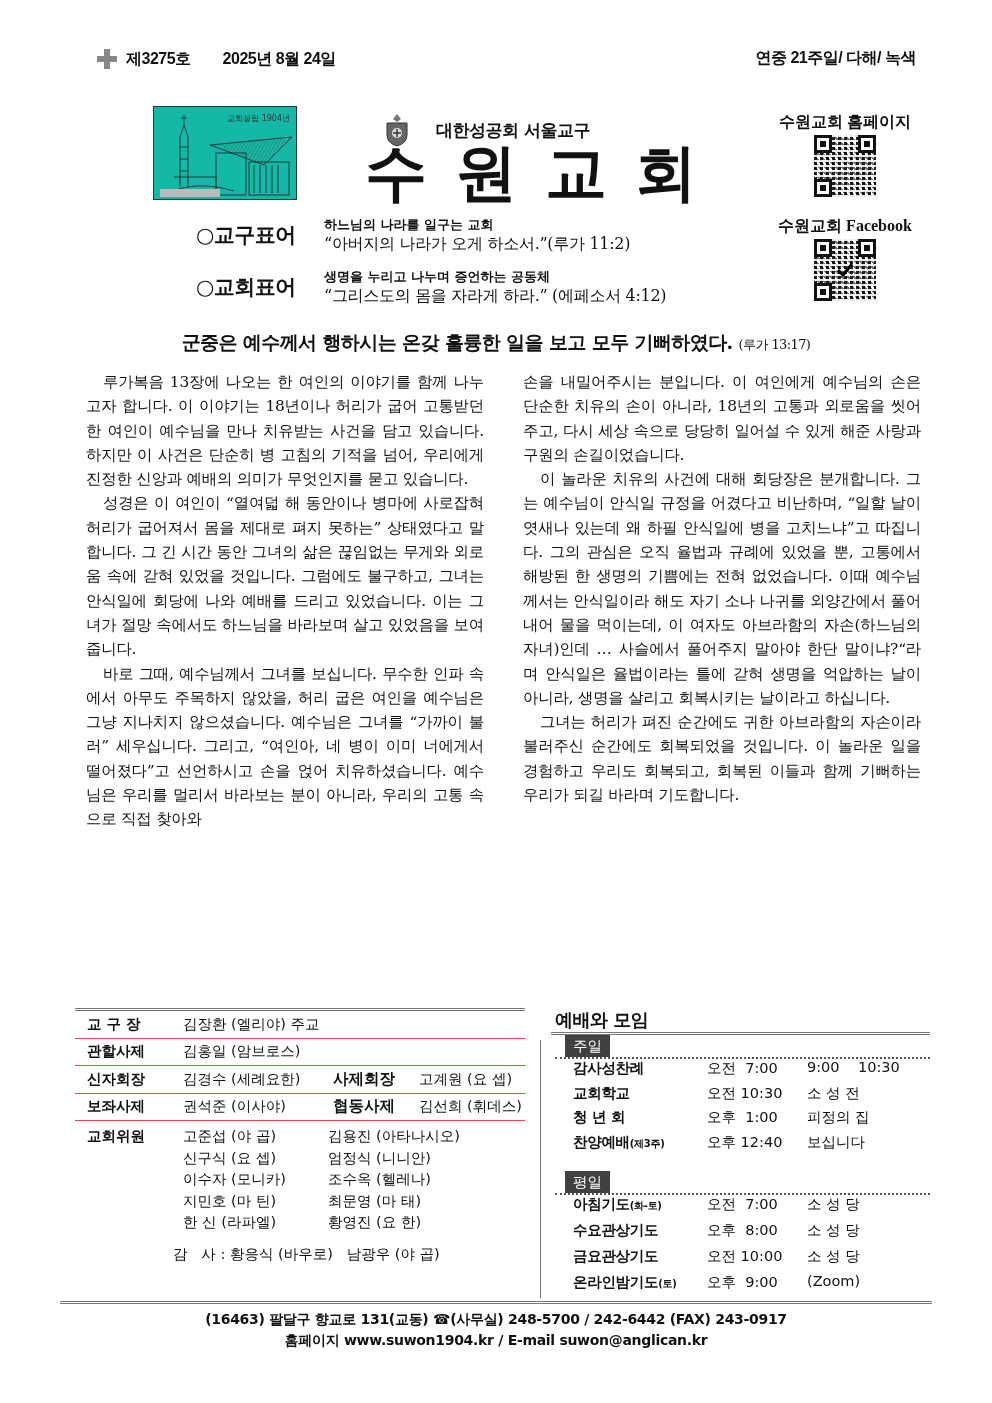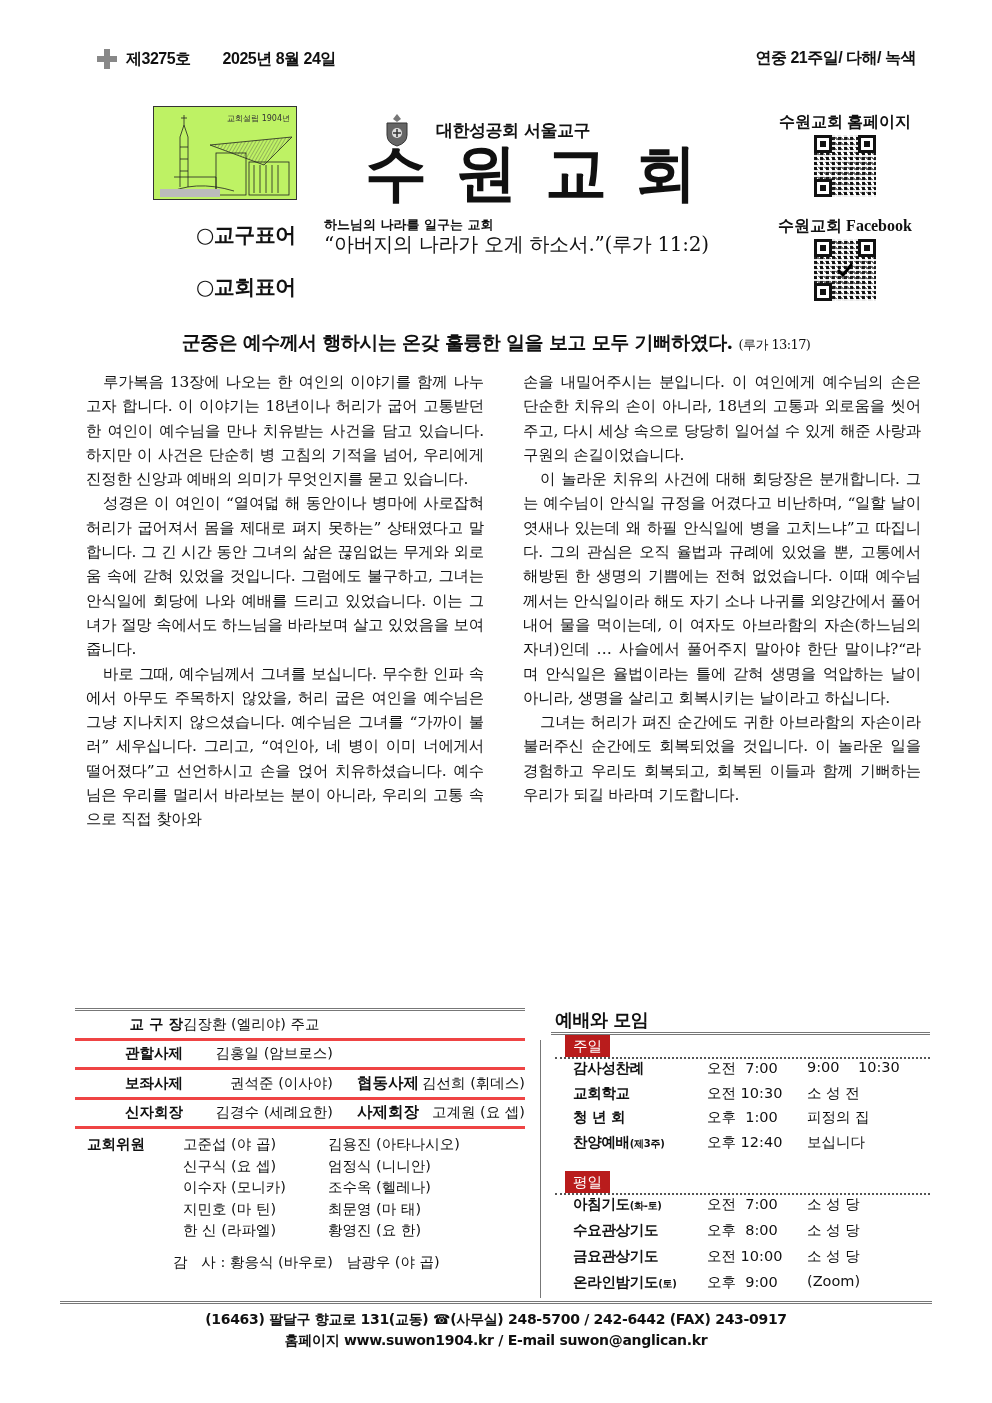--- a/index.html
+++ b/index.html
@@ -12,21 +12,21 @@
              font-family: "Liberation Sans", sans-serif; }
   .topline .left { position: absolute; left: 0; top: 4px; display: flex; align-items: center; gap: 8px; }
   .topline .right { position: absolute; right: 0; top: 4px; }
   .cross { width: 22px; height: 22px; position: relative; }
   .cross:before, .cross:after { content: ""; position: absolute; background: #888; }
   .cross:before { left: 8px; top: 1px; width: 6px; height: 20px; }
   .cross:after { top: 8px; left: 1px; width: 20px; height: 6px; }
   .issue { margin-right: 24px; }
 
   
-  .illus { top: 106px; left: 153px; width: 142px; height: 92px; border: 1px solid #333; background: #bef264; overflow: hidden; }
+  .illus { top: 106px; left: 153px; width: 142px; height: 92px; border: 1px solid #333; background: #14b8a6; overflow: hidden; }
   .illus .est { position: absolute; right: 6px; top: 6px; font-size: 8px; color: #333; }
 
   
   .diocese { top: 113px; left: 384px; width: 260px; display: flex; align-items: center; gap: 26px; }
   .shield { width: 26px; height: 34px; position: relative; }
   .diocese-text { font-family: "DejaVu Serif", serif; font-size: 17px; font-weight: bold; letter-spacing: -0.5px; }
   .church-title { top: 138px; left: 365px; width: 320px; font-family: "DejaVu Serif", serif; font-size: 62px; font-weight: bold;
                   letter-spacing: 28px; line-height: 70px; white-space: nowrap; }
 
   
@@ -38,55 +38,55 @@
   .qr .fin:after { content:""; position:absolute; left:3px; top:3px; width:6px; height:6px; background:#111; }
   .qr .noise { position: absolute; inset: 0; background:
         repeating-linear-gradient(0deg, rgba(255,255,255,.9) 0 2px, transparent 2px 5px),
         repeating-linear-gradient(45deg, rgba(0,0,0,.55) 0 2px, transparent 2px 4px); }
 
   
   .motto { left: 196px; display: flex; align-items: flex-start; }
   .motto-label { font-size: 21px; font-weight: bold; width: 128px; letter-spacing: -0.5px; padding-top: 5px; }
   .motto-body { font-family: "DejaVu Serif", serif; }
   .motto-head { font-size: 13px; font-weight: bold; line-height: 18px; }
-  .motto-verse { font-size: 20px; line-height: 20px; letter-spacing: -0.3px; }
+  .motto-verse { font-size: 16px; line-height: 20px; letter-spacing: -0.3px; }
 
   
   .headline { top: 330px; left: 0; width: 992px; text-align: center; font-family: "DejaVu Serif", serif;
               font-size: 19px; font-weight: bold; letter-spacing: -0.6px; }
   .headline .ref { font-size: 13px; font-weight: normal; }
 
   
   .col { top: 370px; width: 398px; font-family: "DejaVu Serif", serif; font-size: 15.4px; line-height: 24.3px;
          text-align: justify; letter-spacing: -0.2px; }
   .col p { margin: 0; text-indent: 1.1em; }
   .col p.cont { text-indent: 0; }
   .col-left { left: 86px; }
   .col-right { left: 523px; }
 
   
   .sec-title { font-size: 18px; font-weight: bold; letter-spacing: -0.5px; }
   .rule2 { border-top: 3px double #777; height: 0; }
   .servers { top: 1008px; left: 75px; width: 450px; }
   .servers .sec-title { padding-left: 12px; }
-  .srow { display: flex; align-items: center; border-bottom: 3px solid #ef4444; height: 26.5px; font-size: 14.5px; text-align: right; }
+  .srow { display: flex; align-items: center; border-bottom: 1px solid #ef4444; height: 26.5px; font-size: 14.5px; }
   .srow .role { width: 96px; padding-left: 12px; font-weight: bold; }
   .srow .name { width: 150px; }
   .srow .role2 { width: 86px; font-weight: bold; font-size: 15.5px; }
   .srow .name2 { flex: 1; }
   .council { display: flex; padding-top: 6px; font-size: 14.5px; }
   .council .role { width: 96px; padding-left: 12px; font-weight: bold; }
   .council-grid { display: grid; grid-template-columns: 145px 160px; row-gap: 2px; line-height: 19.5px; }
   .auditors { padding-left: 98px; margin-top: 12px; font-size: 14.5px; }
 
   .vline { top: 1040px; left: 540px; width: 1px; height: 258px; background: #777; }
 
   .worship { top: 1008px; left: 555px; width: 375px; }
   .worship .rule2 { margin-left: -4px; }
-  .tag { display: inline-block; background: #b91c1c; color: #fff; font-size: 14.5px; padding: 2px 8px 1px; margin-left: 10px; }
+  .tag { display: inline-block; background: #404040; color: #fff; font-size: 14.5px; padding: 2px 8px 1px; margin-left: 10px; }
   .dots { border-top: 2px dotted #555; margin-top: 0; }
   .wrow { display: flex; align-items: flex-start; height: 24.5px; font-size: 14.5px; padding-left: 18px; }
   .wrow .w-name { width: 134px; font-weight: bold; letter-spacing: -0.3px; }
   .wrow .w-name small { font-size: 10px; font-weight: bold; }
   .wrow .w-time { width: 100px; }
   .wrow .w-place { flex: 1; white-space: pre; }
 
   .footer-rule { top: 1301px; left: 60px; width: 872px; border-top: 3px double #777; }
   .footer { top: 1309px; left: 0; width: 992px; text-align: center; font-size: 14px; font-weight: bold;
             line-height: 21px; letter-spacing: -0.3px; }
@@ -168,20 +168,24 @@
 
 <div class="abs motto" style="top:216px;">
   <div class="motto-label">○교구표어</div>
   <div class="motto-body">
     <div class="motto-head">하느님의 나라를 일구는 교회</div>
     <div class="motto-verse">“아버지의 나라가 오게 하소서.”(루가 11:2)</div>
   </div>
 </div>
 <div class="abs motto" style="top:268px;">
   <div class="motto-label">○교회표어</div>
+  <div class="motto-body">
+    <div class="motto-head">생명을 누리고 나누며 증언하는 공동체</div>
+    <div class="motto-verse">“그리스도의 몸을 자라게 하라.” (에페소서 4:12)</div>
+  </div>
 </div>
 
 <div class="abs headline">
   <span>군중은 예수께서 행하시는 온갖 훌륭한 일을 보고 모두 기뻐하였다.</span>
   <span class="ref">(루가 13:17)</span>
 </div>
 
 <div class="abs col col-left">
   <p>루가복음 13장에 나오는 한 여인의 이야기를 함께 나누고자 합니다. 이 이야기는 18년이나 허리가 굽어 고통받던 한 여인이 예수님을 만나 치유받는 사건을 담고 있습니다. 하지만 이 사건은 단순히 병 고침의 기적을 넘어, 우리에게 진정한 신앙과 예배의 의미가 무엇인지를 묻고 있습니다.</p>
   <p>성경은 이 여인이 “열여덟 해 동안이나 병마에 사로잡혀 허리가 굽어져서 몸을 제대로 펴지 못하는” 상태였다고 말합니다. 그 긴 시간 동안 그녀의 삶은 끊임없는 무게와 외로움 속에 갇혀 있었을 것입니다. 그럼에도 불구하고, 그녀는 안식일에 회당에 나와 예배를 드리고 있었습니다. 이는 그녀가 절망 속에서도 하느님을 바라보며 살고 있었음을 보여줍니다.</p>
@@ -197,30 +201,30 @@
   <div class="rule2"></div>
   <div class="srow">
     <span class="role">교 구 장</span>
     <span class="name" style="width:auto">김장환 (엘리야) 주교</span>
   </div>
   <div class="srow">
     <span class="role">관할사제</span>
     <span class="name">김홍일 (암브로스)</span>
   </div>
   <div class="srow">
+    <span class="role">신자회장</span>
+    <span class="name">김경수 (세례요한)</span>
+    <span class="role2">사제회장</span>
+    <span class="name2">고계원 (요   셉)</span>
+  </div>
+  <div class="srow">
     <span class="role">보좌사제</span>
     <span class="name">권석준 (이사야)</span>
     <span class="role2">협동사제</span>
     <span class="name2">김선희 (휘데스)</span>
-  </div>
-  <div class="srow">
-    <span class="role">신자회장</span>
-    <span class="name">김경수 (세례요한)</span>
-    <span class="role2">사제회장</span>
-    <span class="name2">고계원 (요   셉)</span>
   </div>
   <div class="council">
     <span class="role">교회위원</span>
     <div class="council-grid">
       <span>고준섭 (야   곱)</span>
       <span>김용진 (아타나시오)</span>
       <span>신구식 (요   셉)</span>
       <span>엄정식 (니니안)</span>
       <span>이수자 (모니카)</span>
       <span>조수옥 (헬레나)</span>

